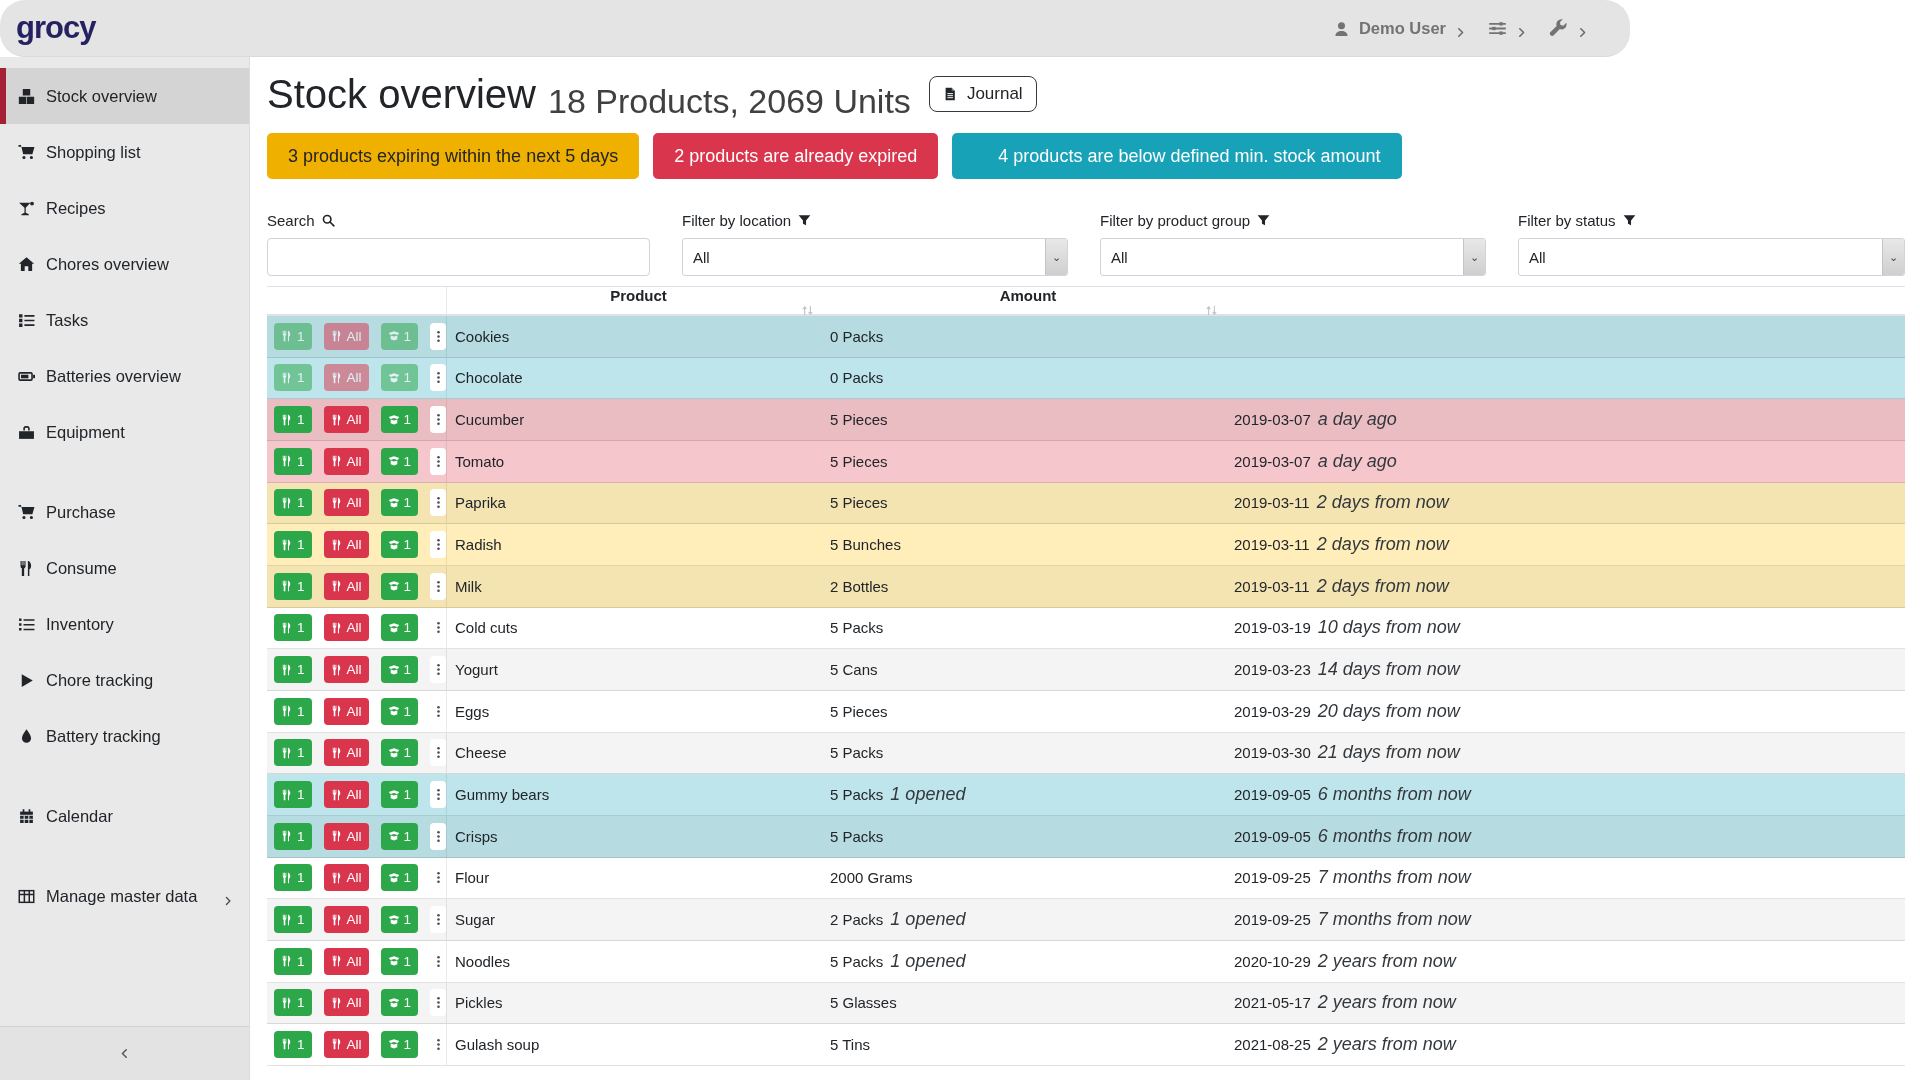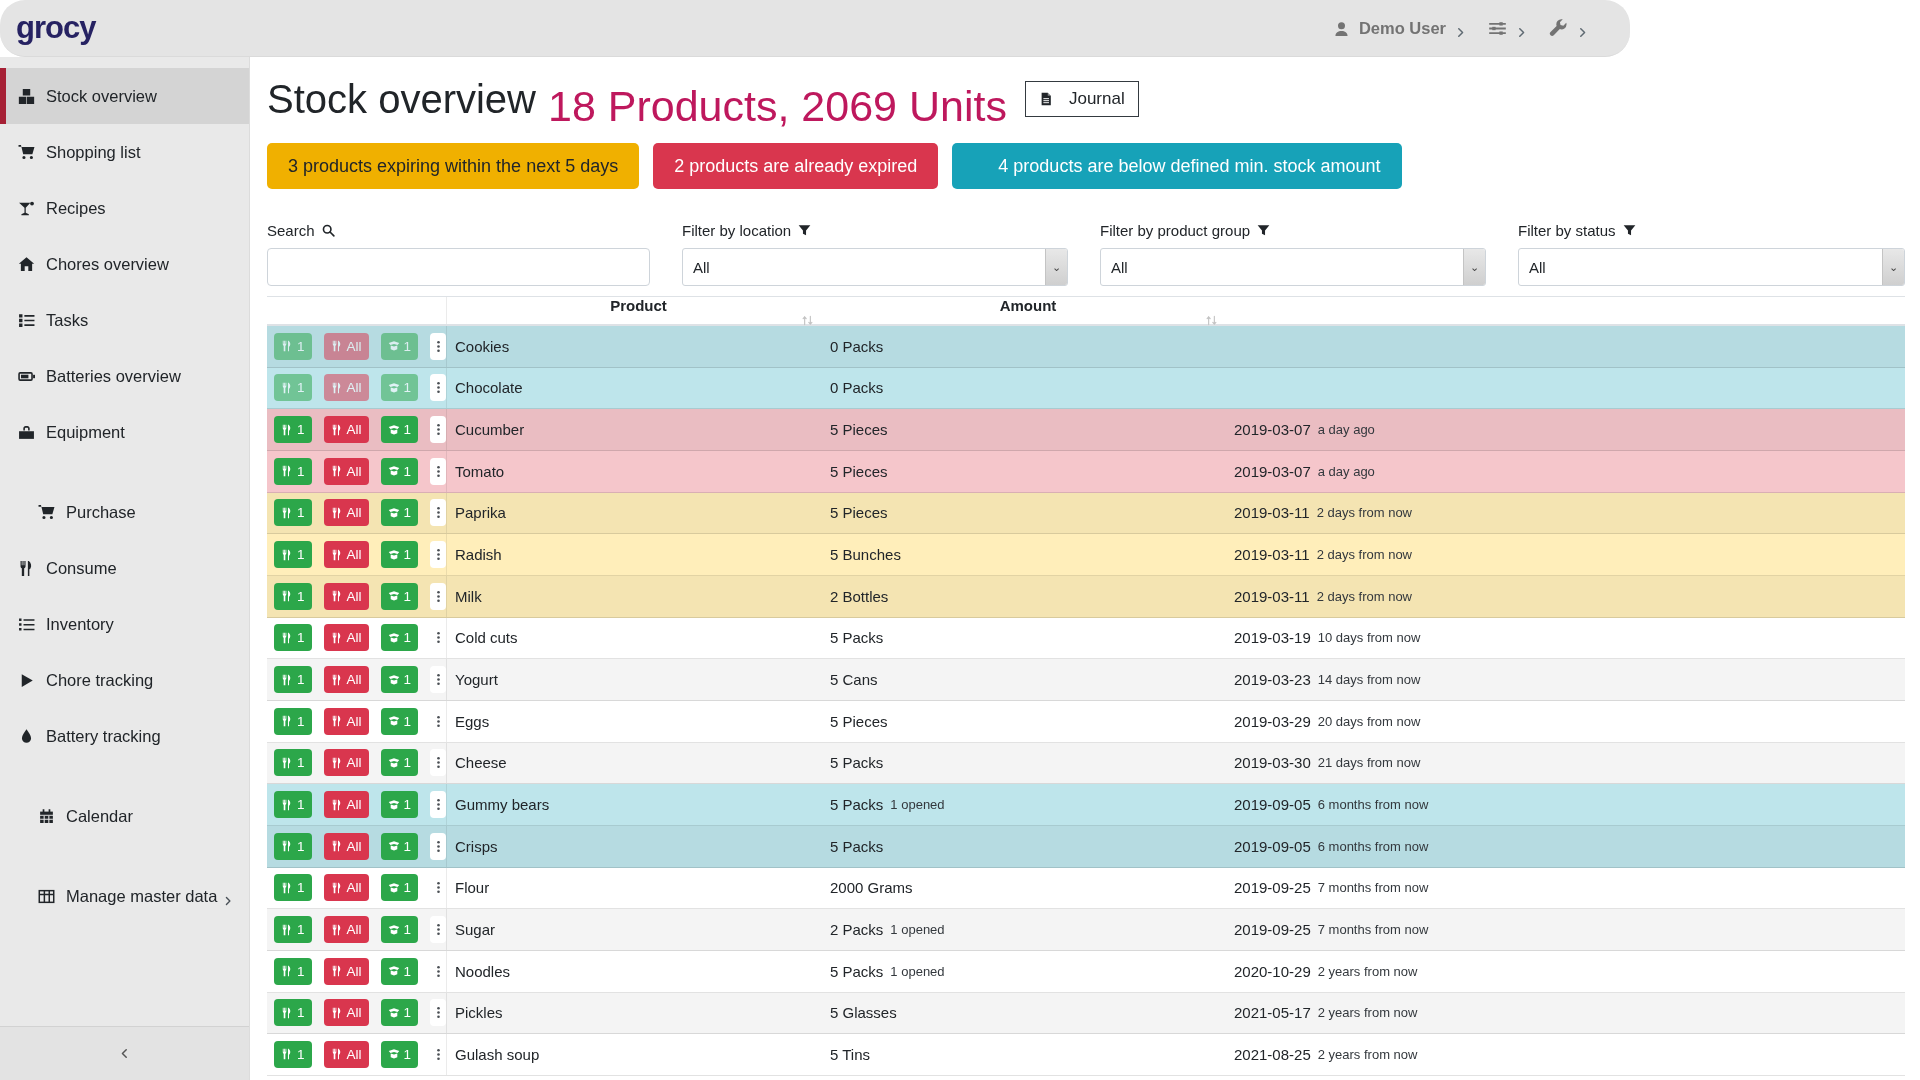--- a/index.html
+++ b/index.html
@@ -19,39 +19,39 @@
   .ic svg { width:100%; height:100%; display:block; }
   .ic-user { width:17px; height:17px; }
   .ic-menu { width:19px; height:19px; }
   .ic-chev { width:11px; height:11px; color:#5f6a72; }
 
   
   #sidebar { position:absolute; top:57px; left:0; width:250px; bottom:0;
     background:#e9e9e9; border-right:1px solid #dcdcdc; padding-top:11px; }
   .side-item { height:56px; display:flex; align-items:center; gap:10px;
     padding-left:17px; cursor:pointer; font-size:16.5px; color:#212529; position:relative; }
-  .side-item.gap { margin-top:24px;margin-left:20px; }
+  .side-item.gap { margin-top:24px; }
   .side-item.active { background:#d4d4d4; border-left:6px solid var(--sidebar-active-border); padding-left:11px; }
   .s-icon { width:19px; height:17px; color:#212529; flex:0 0 auto; }
   .s-icon svg { width:100%; height:100%; display:block; }
   .s-chev { position:absolute; right:16px; width:10px; height:10px; color:#495057; display:none; }
   .side-item.has-chev .s-chev { display:block; }
   #side-footer { position:absolute; left:0; right:0; bottom:0; height:54px;
     background:#e3e3e3; border-top:1px solid #d2d2d2; display:flex;
     align-items:center; justify-content:center; cursor:pointer; }
   #side-footer .ic { width:11px; height:13px; color:#555; }
 
   
   #content { position:absolute; left:250px; top:57px; right:0; bottom:0;
     background:#fff; padding:9px 15px 0 17px; overflow:hidden; }
   .title-row { display:flex; align-items:center; }
   h1 { font-size:40px; font-weight:500; color:#212529; line-height:1.25; }
-  .subtitle { font-size:43px; color:#be185d; margin-left:12px; font-weight:400;margin-top:16px; }
-  .journal-btn { margin-left:18px; display:inline-flex; align-items:center; gap:16px;
-    background:#fff; border:1px solid #343a40; border-radius:0; padding:7px 13px;
+  .subtitle { font-size:34px; color:#404040; margin-left:12px; font-weight:400;margin-top:16px; }
+  .journal-btn { margin-left:18px; display:inline-flex; align-items:center; gap:10px;
+    background:#fff; border:1px solid #343a40; border-radius:8px; padding:7px 13px;
     font-size:17px; color:#212529; cursor:pointer; }
   .journal-btn .ic { width:14px; height:16px; color:#212529; }
 
   .alerts { display:flex; gap:14px; margin-top:12px; }
   .alert-btn { height:46px; line-height:46px; padding:0 21px; border:none;
     border-radius:5px; font-size:18px; cursor:pointer;
     font-family:"Liberation Sans",sans-serif; }
   .alert-warning { background:var(--alert-warning); color:#212529; }
   .alert-danger  { background:var(--alert-danger);  color:#fff; }
   .alert-info    { background:var(--alert-info);    color:#fff;padding-left:46px; }
@@ -94,21 +94,21 @@
     border:none; border-radius:4px; color:#fff; font-size:13.5px; cursor:pointer;
     font-family:"Liberation Sans",sans-serif; }
   .abtn .ic { width:12px; height:12px; color:#fff; }
   .abtn-green { background:var(--btn-green); }
   .abtn-red   { background:var(--btn-red); }
   .menu-btn { width:22px; height:27px; background:#fff; border:none; border-radius:4px;
     display:inline-flex; align-items:center; justify-content:center; cursor:pointer; }
   .menu-btn .ic { width:13px; height:15px; color:#4a4f54; }
   .trow.dim .abtn { opacity:.52; }
 
-  .note { font-size:13px; margin-left:7px; color:#33383d; }
+  .note { font-style:italic; font-size:18px; margin-left:7px; color:#33383d; }
 </style>
 </head>
 <body>
 
 <div id="app">
 
   <div id="topbar">
     <div class="logo">grocy</div>
     <div class="topbar-right">
       <div class="tb-group">

